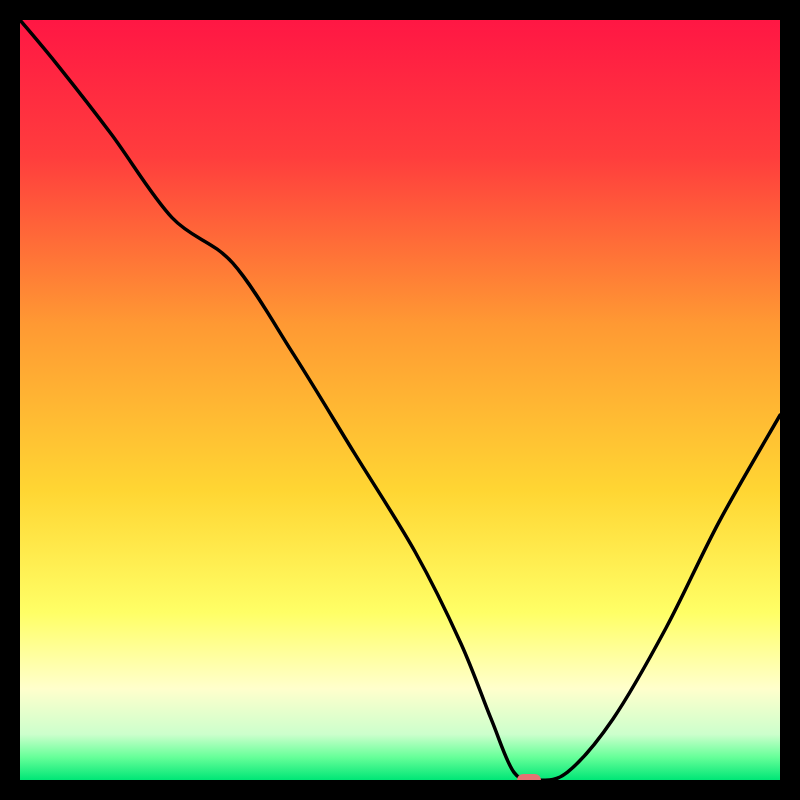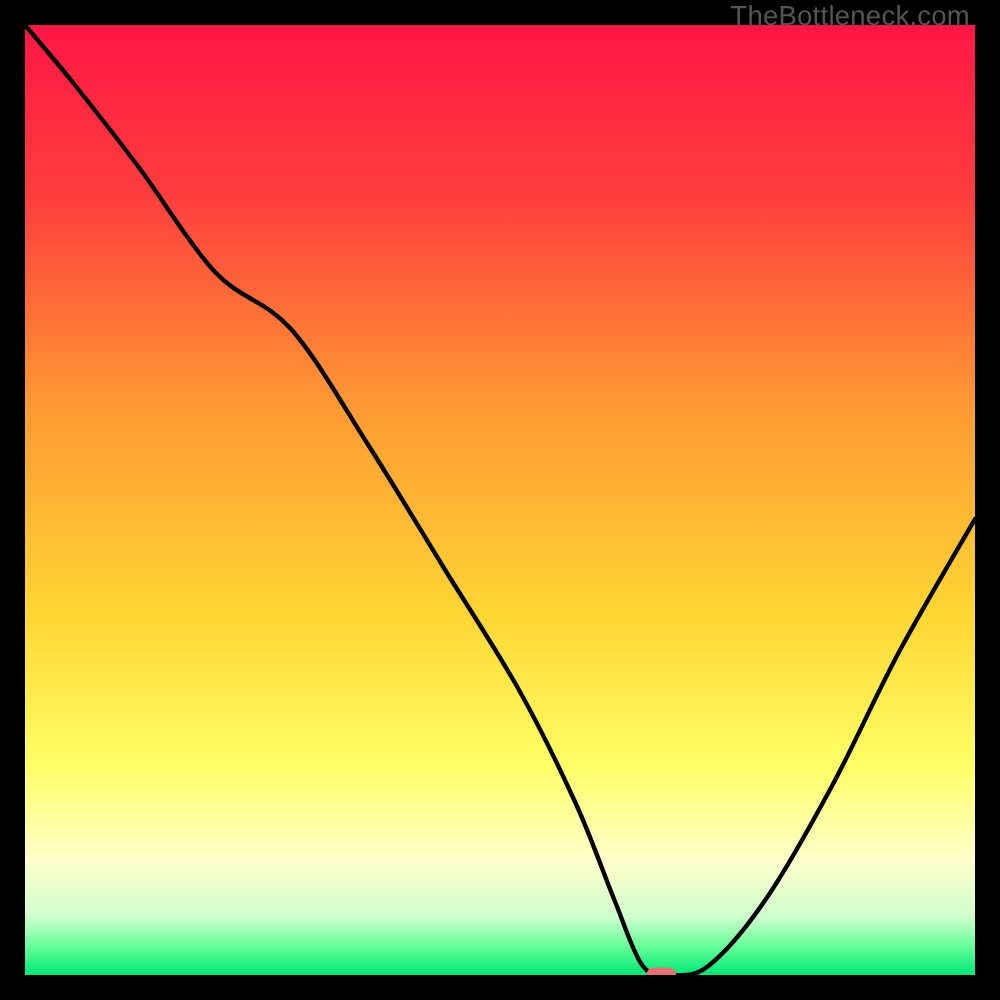--- a/index.html
+++ b/index.html
@@ -50,21 +50,20 @@
     font-weight: 500;
     color: #555;
     letter-spacing: 0.2px;
   }
 </style>
 </head>
 <body>
 
 <div class="frame">
 
-  <div class="attribution">TheBottleneck.com</div>
 
   <div class="plot-area">
 
     <svg class="gradient-bg" viewBox="0 0 760 760" preserveAspectRatio="none">
       <defs>
         <linearGradient id="bg-grad" x1="0" y1="0" x2="0" y2="1">
             <stop offset="0%" stop-color="#ff1744"></stop>
             <stop offset="18%" stop-color="#ff3d3d"></stop>
             <stop offset="40%" stop-color="#ff9933"></stop>
             <stop offset="62%" stop-color="#ffd633"></stop>

